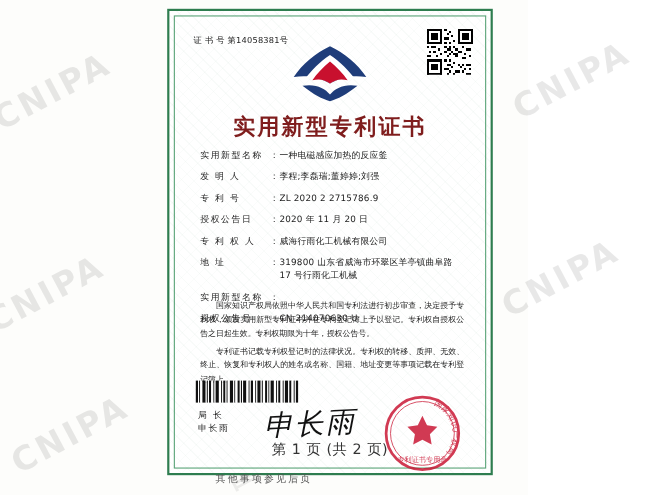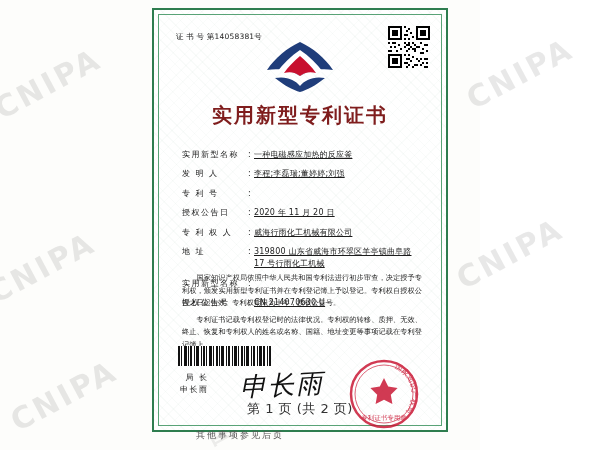--- a/index.html
+++ b/index.html
@@ -109,42 +109,41 @@
     font-size: 20px;
     font-weight: 700;
     color: #7f1d1d;
     letter-spacing: 2px;
     font-family: "DejaVu Sans", "Liberation Sans", sans-serif;
   }
 
   .fields {
     position: absolute;
     left: 28px;
-    top: 139px;
+    top: 126px;
     right: 24px;
     font-size: 8px;
     color: #1c1c1c;
     line-height: 1.55;
   }
   .field {
     display: flex;
     align-items: flex-start;
     margin-bottom: 7px;
   }
   .f-label {
     width: 66px;
     flex: 0 0 66px;
     letter-spacing: 1.5px;
     white-space: nowrap;
   }
   .f-sep { width: 6px; flex: 0 0 6px; }
   .f-value {
     flex: 1 1 auto;
     letter-spacing: 0.2px;
-    text-decoration: underline;
   }
 
   .body-text {
     position: absolute;
     left: 28px;
     right: 24px;
     top: 262px;
     font-size: 7.2px;
     color: #1c1c1c;
     line-height: 1.75;
@@ -172,21 +171,20 @@
   }
 
   .signature-block {
     position: absolute;
     left: 26px;
     top: 362px;
     font-size: 8px;
     color: #1c1c1c;
     line-height: 1.5;
     letter-spacing: 1.5px;
-    text-align: right;
   }
   .sign-script {
     position: absolute;
     left: 86px;
     top: 358px;
     font-size: 26px;
     color: #111;
     font-family: "DejaVu Serif", "Liberation Serif", serif;
     font-style: italic;
     letter-spacing: 2px;
@@ -333,20 +331,21 @@
         <div class="f-value">一种电磁感应加热的反应釜</div>
       </div>
       <div class="field">
         <div class="f-label">发 明 人</div>
         <div class="f-sep">:</div>
         <div class="f-value">李程;李磊瑞;董婷婷;刘强</div>
       </div>
       <div class="field">
         <div class="f-label">专 利 号</div>
         <div class="f-sep">:</div>
+        <div class="f-value">ZL 2020 2 2715786.9</div>
       </div>
       <div class="field">
         <div class="f-label">授权公告日</div>
         <div class="f-sep">:</div>
         <div class="f-value">2020 年 11 月 20 日</div>
       </div>
       <div class="field">
         <div class="f-label">专 利 权 人</div>
         <div class="f-sep">:</div>
         <div class="f-value">威海行雨化工机械有限公司</div>

